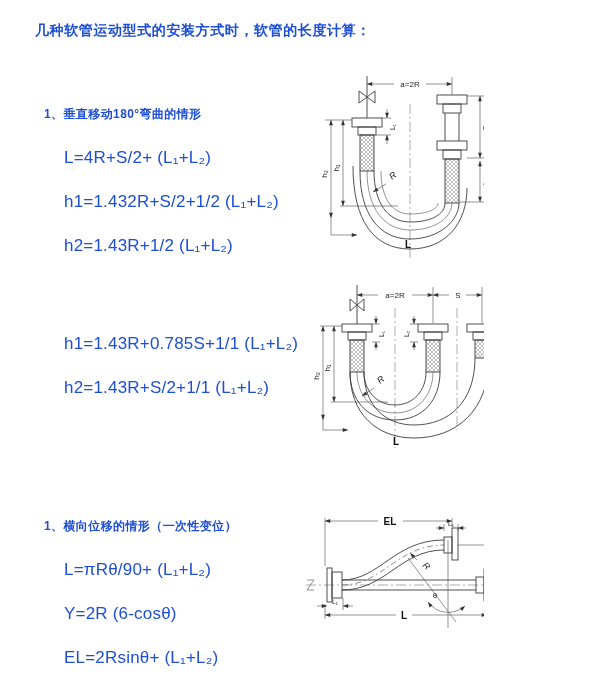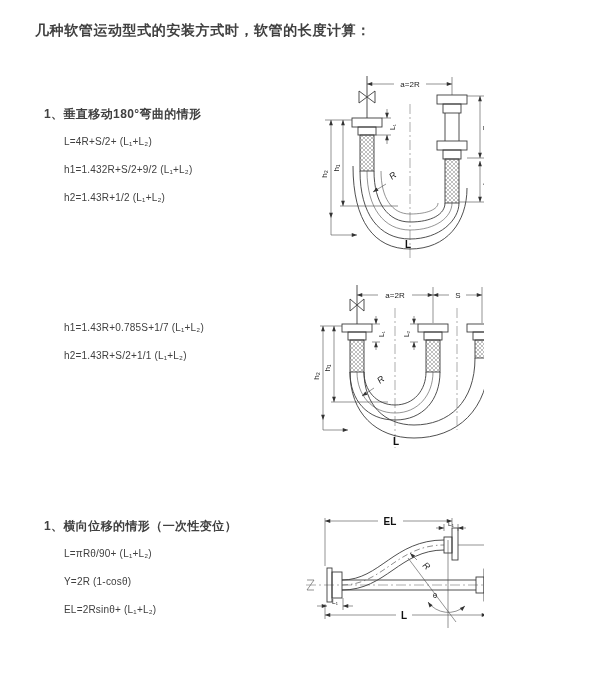--- a/index.html
+++ b/index.html
@@ -1,21 +1,21 @@
 <!DOCTYPE html>
 <html><head>
 <meta charset="utf-8">
 <style>
   html,body{margin:0;padding:0;background:#ffffff}
   .page{position:relative;width:484px;height:675px;background:#fff;
-        font-family:"Liberation Sans","DejaVu Sans",sans-serif;color:#404040;overflow:hidden}
+        font-family:"Liberation Sans","DejaVu Sans",sans-serif;color:#1d4ed8;overflow:hidden}
   .title{position:absolute;left:35px;top:22px;font-size:14px;font-weight:700;letter-spacing:.6px}
   .sec{position:absolute;width:270px}
   .sec-h{font-size:12px;font-weight:700;letter-spacing:.4px;line-height:16px}
-  .formula{font-size:10px;line-height:16px;margin:12px 0 0 20px;letter-spacing:.2px;white-space:pre}
+  .formula{font-size:17px;line-height:16px;margin:28px 0 0 20px;letter-spacing:.2px;white-space:pre}
   svg.diagram{position:absolute}
   svg text{font-family:"Liberation Sans","DejaVu Sans",sans-serif}
   .dl{font-size:8px;fill:#222}
   .dls{font-size:6.5px;fill:#222}
   .dlb{font-size:10px;fill:#111;font-weight:700}
   .dlr{font-size:9px;fill:#222;font-style:italic}
   .ln{fill:none;stroke:#3c3c3c;stroke-width:.9}
   .tn{fill:none;stroke:#4c4c4c;stroke-width:.6}
   .cl{fill:none;stroke:#777;stroke-width:.6;stroke-dasharray:10 3 2 3}
   .dsh{fill:none;stroke:#5a5a5a;stroke-width:.7;stroke-dasharray:6 3 1.5 3}
@@ -36,33 +36,33 @@
         <path d="M0,4 L4,0 M0,0 L4,4" stroke="#8a8a8a" stroke-width="0.55" fill="none"></path>
       </pattern>
     </defs>
   </svg>
 
   <div class="title">几种软管运动型式的安装方式时，软管的长度计算：</div>
 
   <div class="sec" style="left:44px;top:106px">
     <div class="sec-h">1、垂直移动180°弯曲的情形</div>
     <div class="formula">L=4R+S/2+ (L₁+L₂)</div>
-    <div class="formula">h1=1.432R+S/2+9/2 (L₁+L₂)</div>
+    <div class="formula">h1=1.432R+S/2+1/2 (L₁+L₂)</div>
     <div class="formula">h2=1.43R+1/2 (L₁+L₂)</div>
   </div>
 
   <div class="sec" style="left:44px;top:308px">
-    <div class="formula">h1=1.43R+0.785S+1/7 (L₁+L₂)</div>
+    <div class="formula">h1=1.43R+0.785S+1/1 (L₁+L₂)</div>
     <div class="formula">h2=1.43R+S/2+1/1 (L₁+L₂)</div>
   </div>
 
   <div class="sec" style="left:44px;top:518px">
     <div class="sec-h">1、横向位移的情形（一次性变位）</div>
     <div class="formula">L=πRθ/90+ (L₁+L₂)</div>
-    <div class="formula">Y=2R (1-cosθ)</div>
+    <div class="formula">Y=2R (6-cosθ)</div>
     <div class="formula">EL=2Rsinθ+ (L₁+L₂)</div>
   </div>
 
   <svg class="diagram" style="left:310px;top:68px" width="290" height="198" viewBox="0 0 290 198">
     <g>
       <line class="cl" x1="100" y1="36" x2="100" y2="190"></line>
     </g>
     <g>
       <line class="ln" x1="57" y1="8" x2="57" y2="50"></line>
       <polygon class="vlv" points="49,23 49,35 57,29"></polygon>

